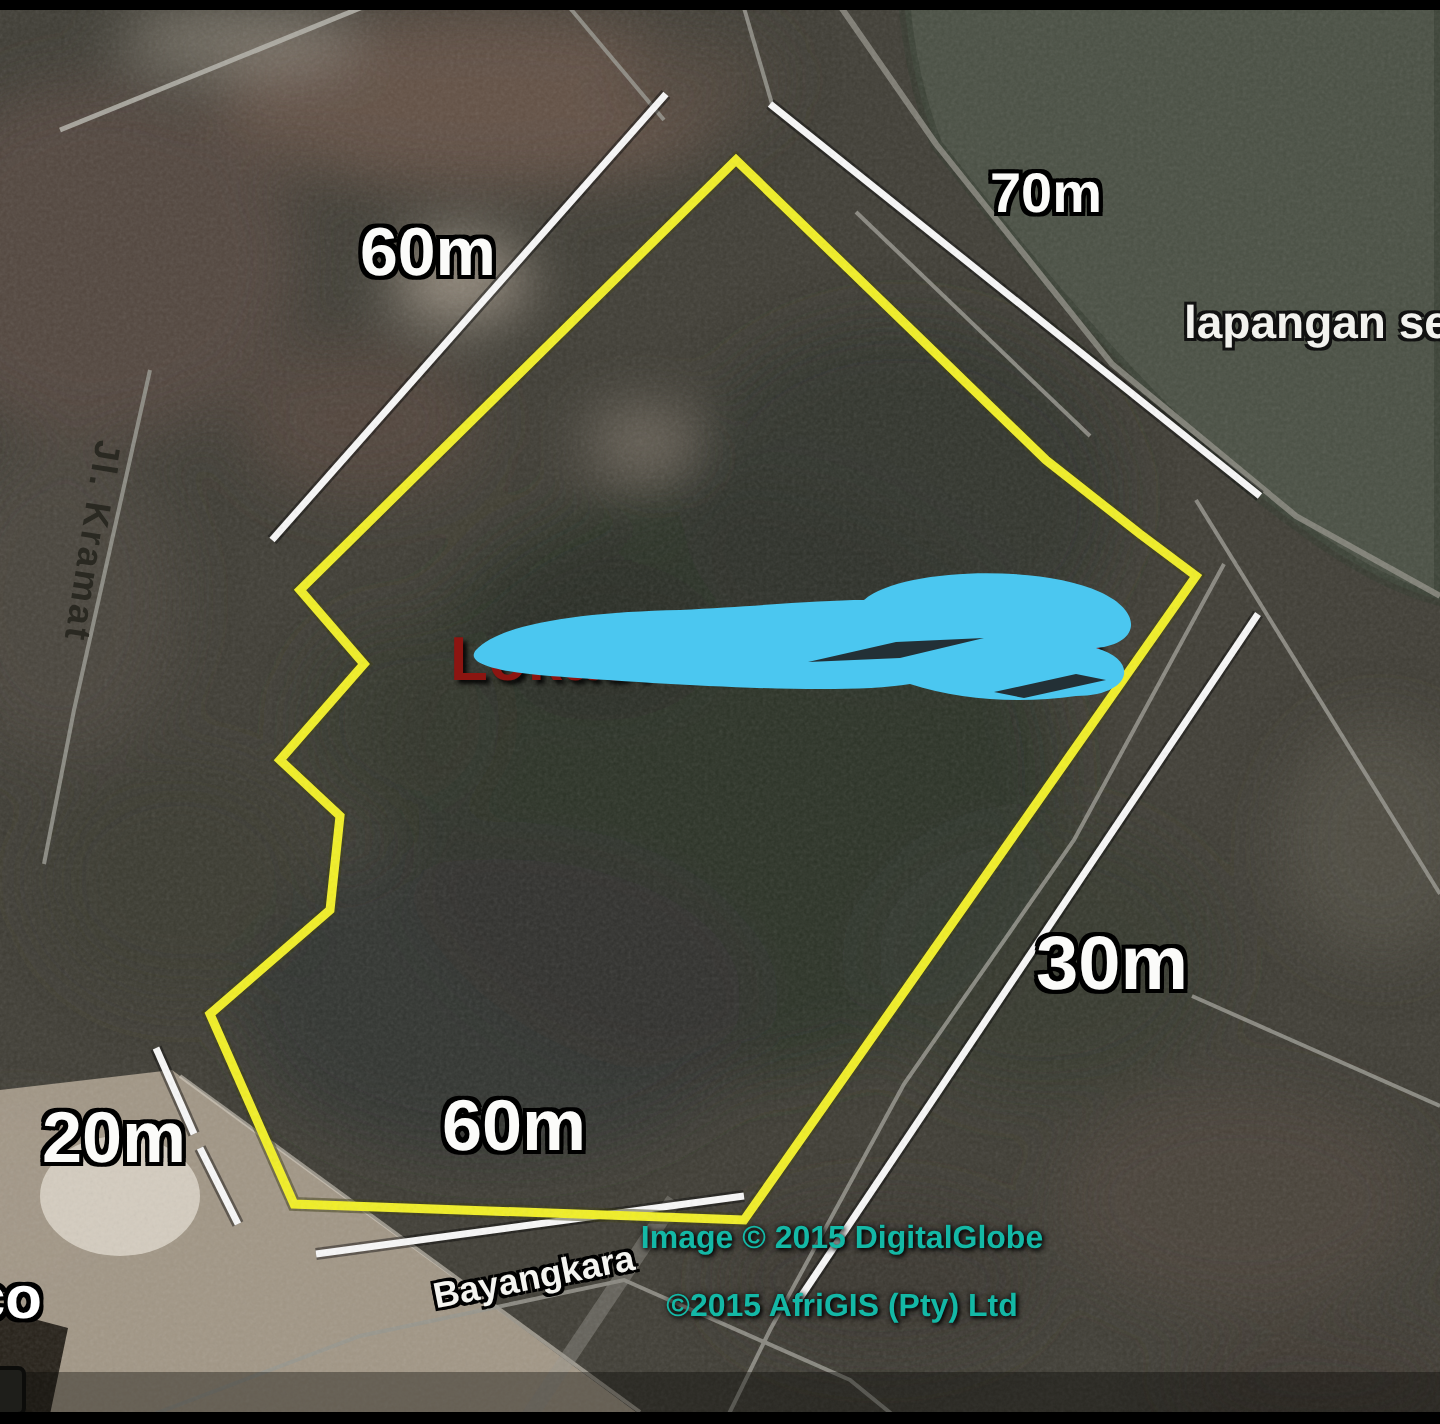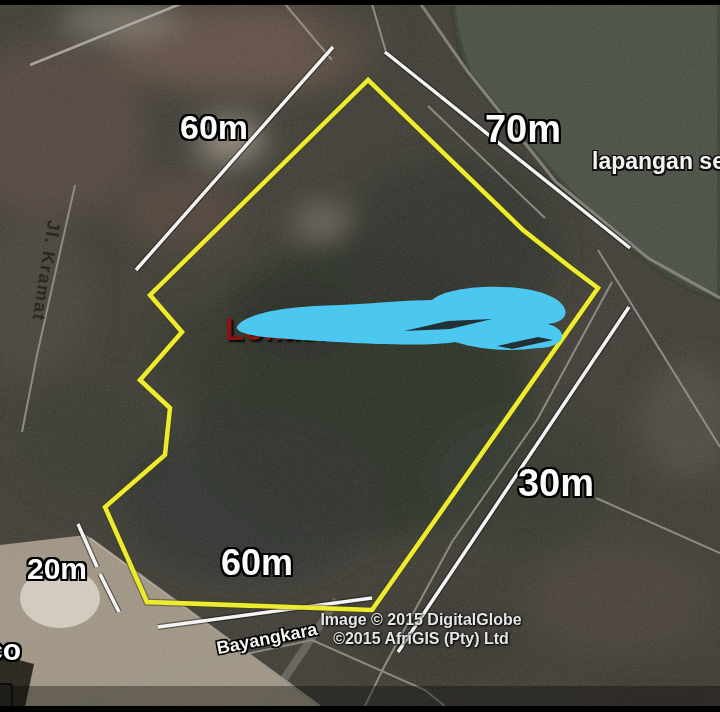--- a/index.html
+++ b/index.html
@@ -9,24 +9,24 @@
   }
   svg{position:absolute;left:0;top:0;}
   .lbl{position:absolute;white-space:pre;}
   .measure{
     color:#fbfbf9;font-weight:700;
     text-shadow:-2px -2px 0 #000,2px -2px 0 #000,-2px 2px 0 #000,2px 2px 0 #000,
                 -2px 0 0 #000,2px 0 0 #000,0 -2px 0 #000,0 2px 0 #000;
     transform:translate(-50%,-50%);
   }
   .m-60tl{left:214px;top:127px;font-size:34px;}
-  .m-70 {left:523px;top:97px; font-size:38px;margin-top:32px;}
+  .m-70 {left:523px;top:97px; font-size:28px;}
   .m-80 {left:556px;top:483px;font-size:38px;}
   .m-60b{left:257px;top:563px;font-size:36px;}
-  .m-20 {left:57px; top:569px;font-size:30px;}
+  .m-20 {left:57px; top:569px;font-size:36px;}
   .field-label{
     left:592px;top:148px;font-size:23px;font-weight:600;color:#f2f2ee;
     text-shadow:-1.5px -1.5px 0 #111,1.5px -1.5px 0 #111,-1.5px 1.5px 0 #111,1.5px 1.5px 0 #111;
   }
   .jl-kramat{
     left:64px;top:222px;font-size:18px;font-weight:700;color:#2a2922;
     letter-spacing:1.5px;transform:rotate(99deg);transform-origin:0 0;
   }
   .bayangkara{
     left:267px;top:639px;font-size:18px;font-weight:700;color:#f4f4f0;
@@ -35,25 +35,25 @@
   }
   .loc-red{
     color:#8c1511;font-size:31px;font-weight:700;letter-spacing:.5px;
     text-shadow:2px 2px 2px rgba(0,0,0,.85);z-index:3;
   }
   .loc-left{left:225px;top:312px;}
   .loc-right{left:506px;top:312px;}
   .scribble-svg{z-index:4;pointer-events:none;}
   .labels{z-index:5;}
   .attr{
-    color:#e5e5e5;font-weight:600;transform:translate(-50%,0);
+    color:#14b8a6;font-weight:600;transform:translate(-50%,0);
     text-shadow:1px 1px 2px rgba(0,0,0,.95),0 0 3px rgba(0,0,0,.8);
   }
   .attr1{left:421px;top:611px;font-size:16px;}
-  .attr2{left:421px;top:630px;font-size:16px;}
+  .attr2{left:421px;top:645px;font-size:16px;}
   .corner-partial{
     left:-14px;top:633px;font-size:30px;font-weight:700;color:#fff;
     text-shadow:-2px -2px 0 #000,2px -2px 0 #000,-2px 2px 0 #000,2px 2px 0 #000;
   }
   .letterbox{position:absolute;left:0;width:720px;background:#000;z-index:8;}
   .letterbox.top{top:0;height:5px;}
   .letterbox.bottom{top:706px;height:6px;}
   .status-bar{
     position:absolute;left:0;top:686px;width:720px;height:20px;
     background:rgba(8,8,6,.38);z-index:7;

